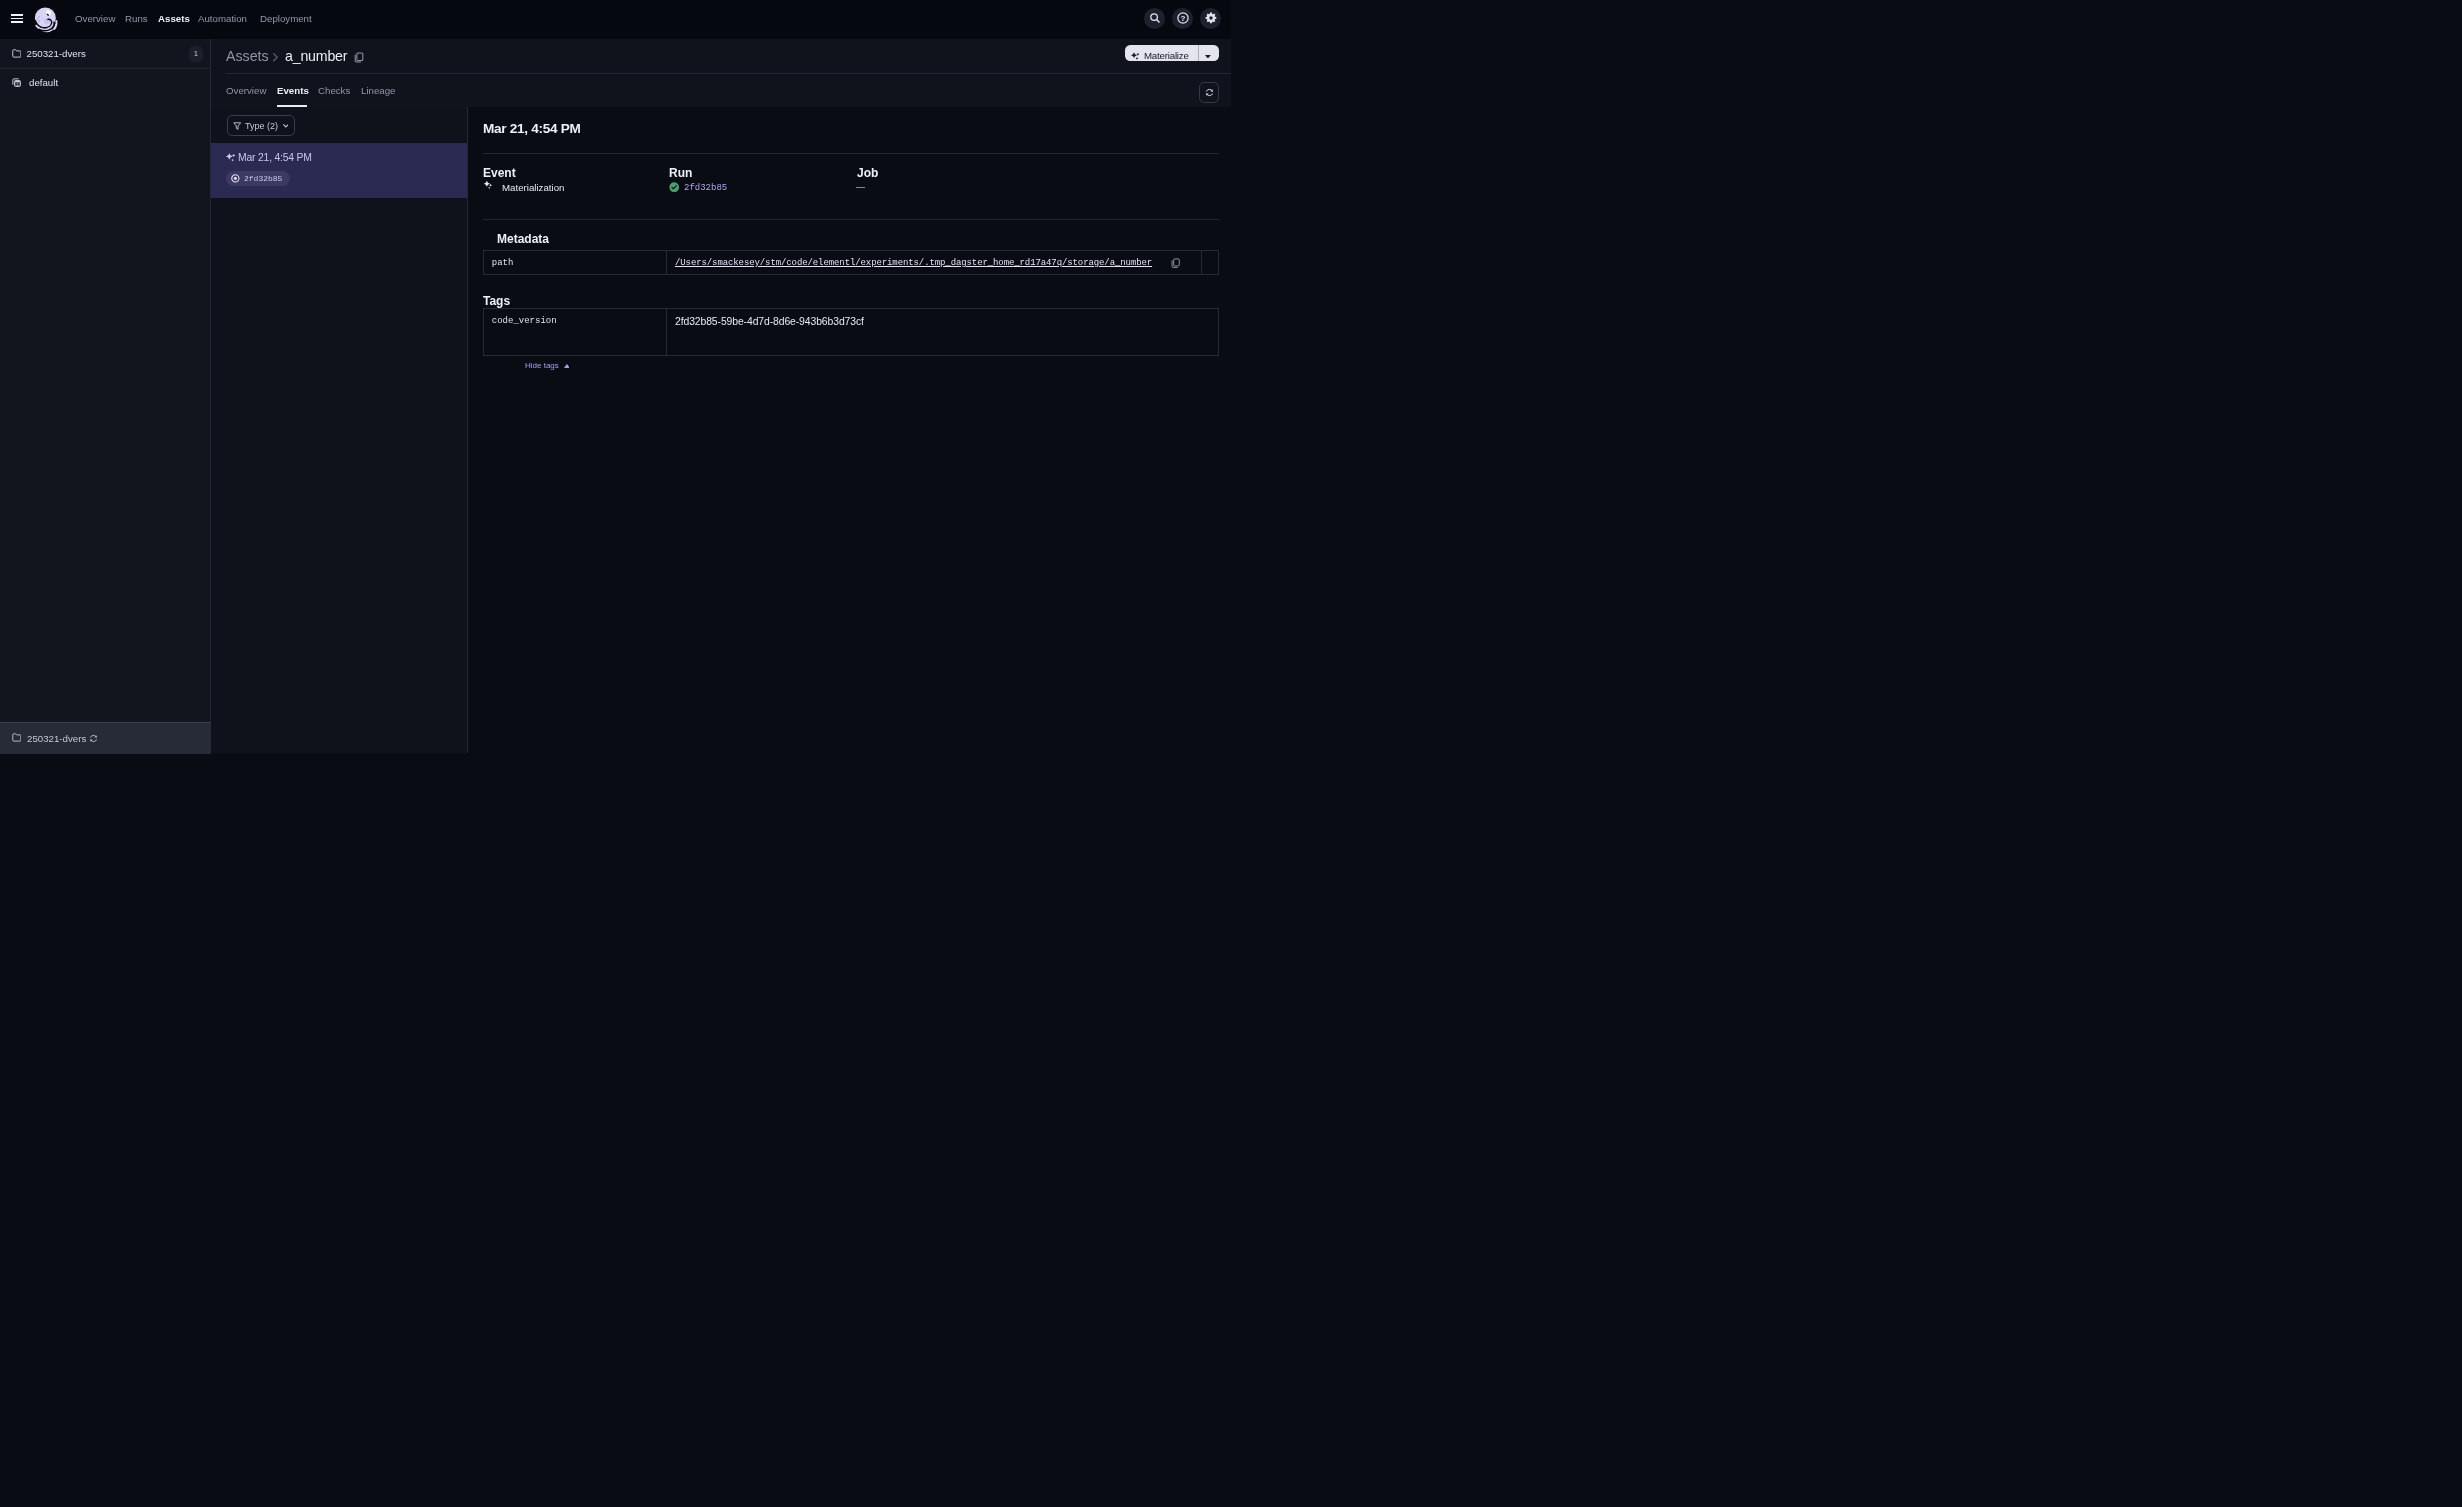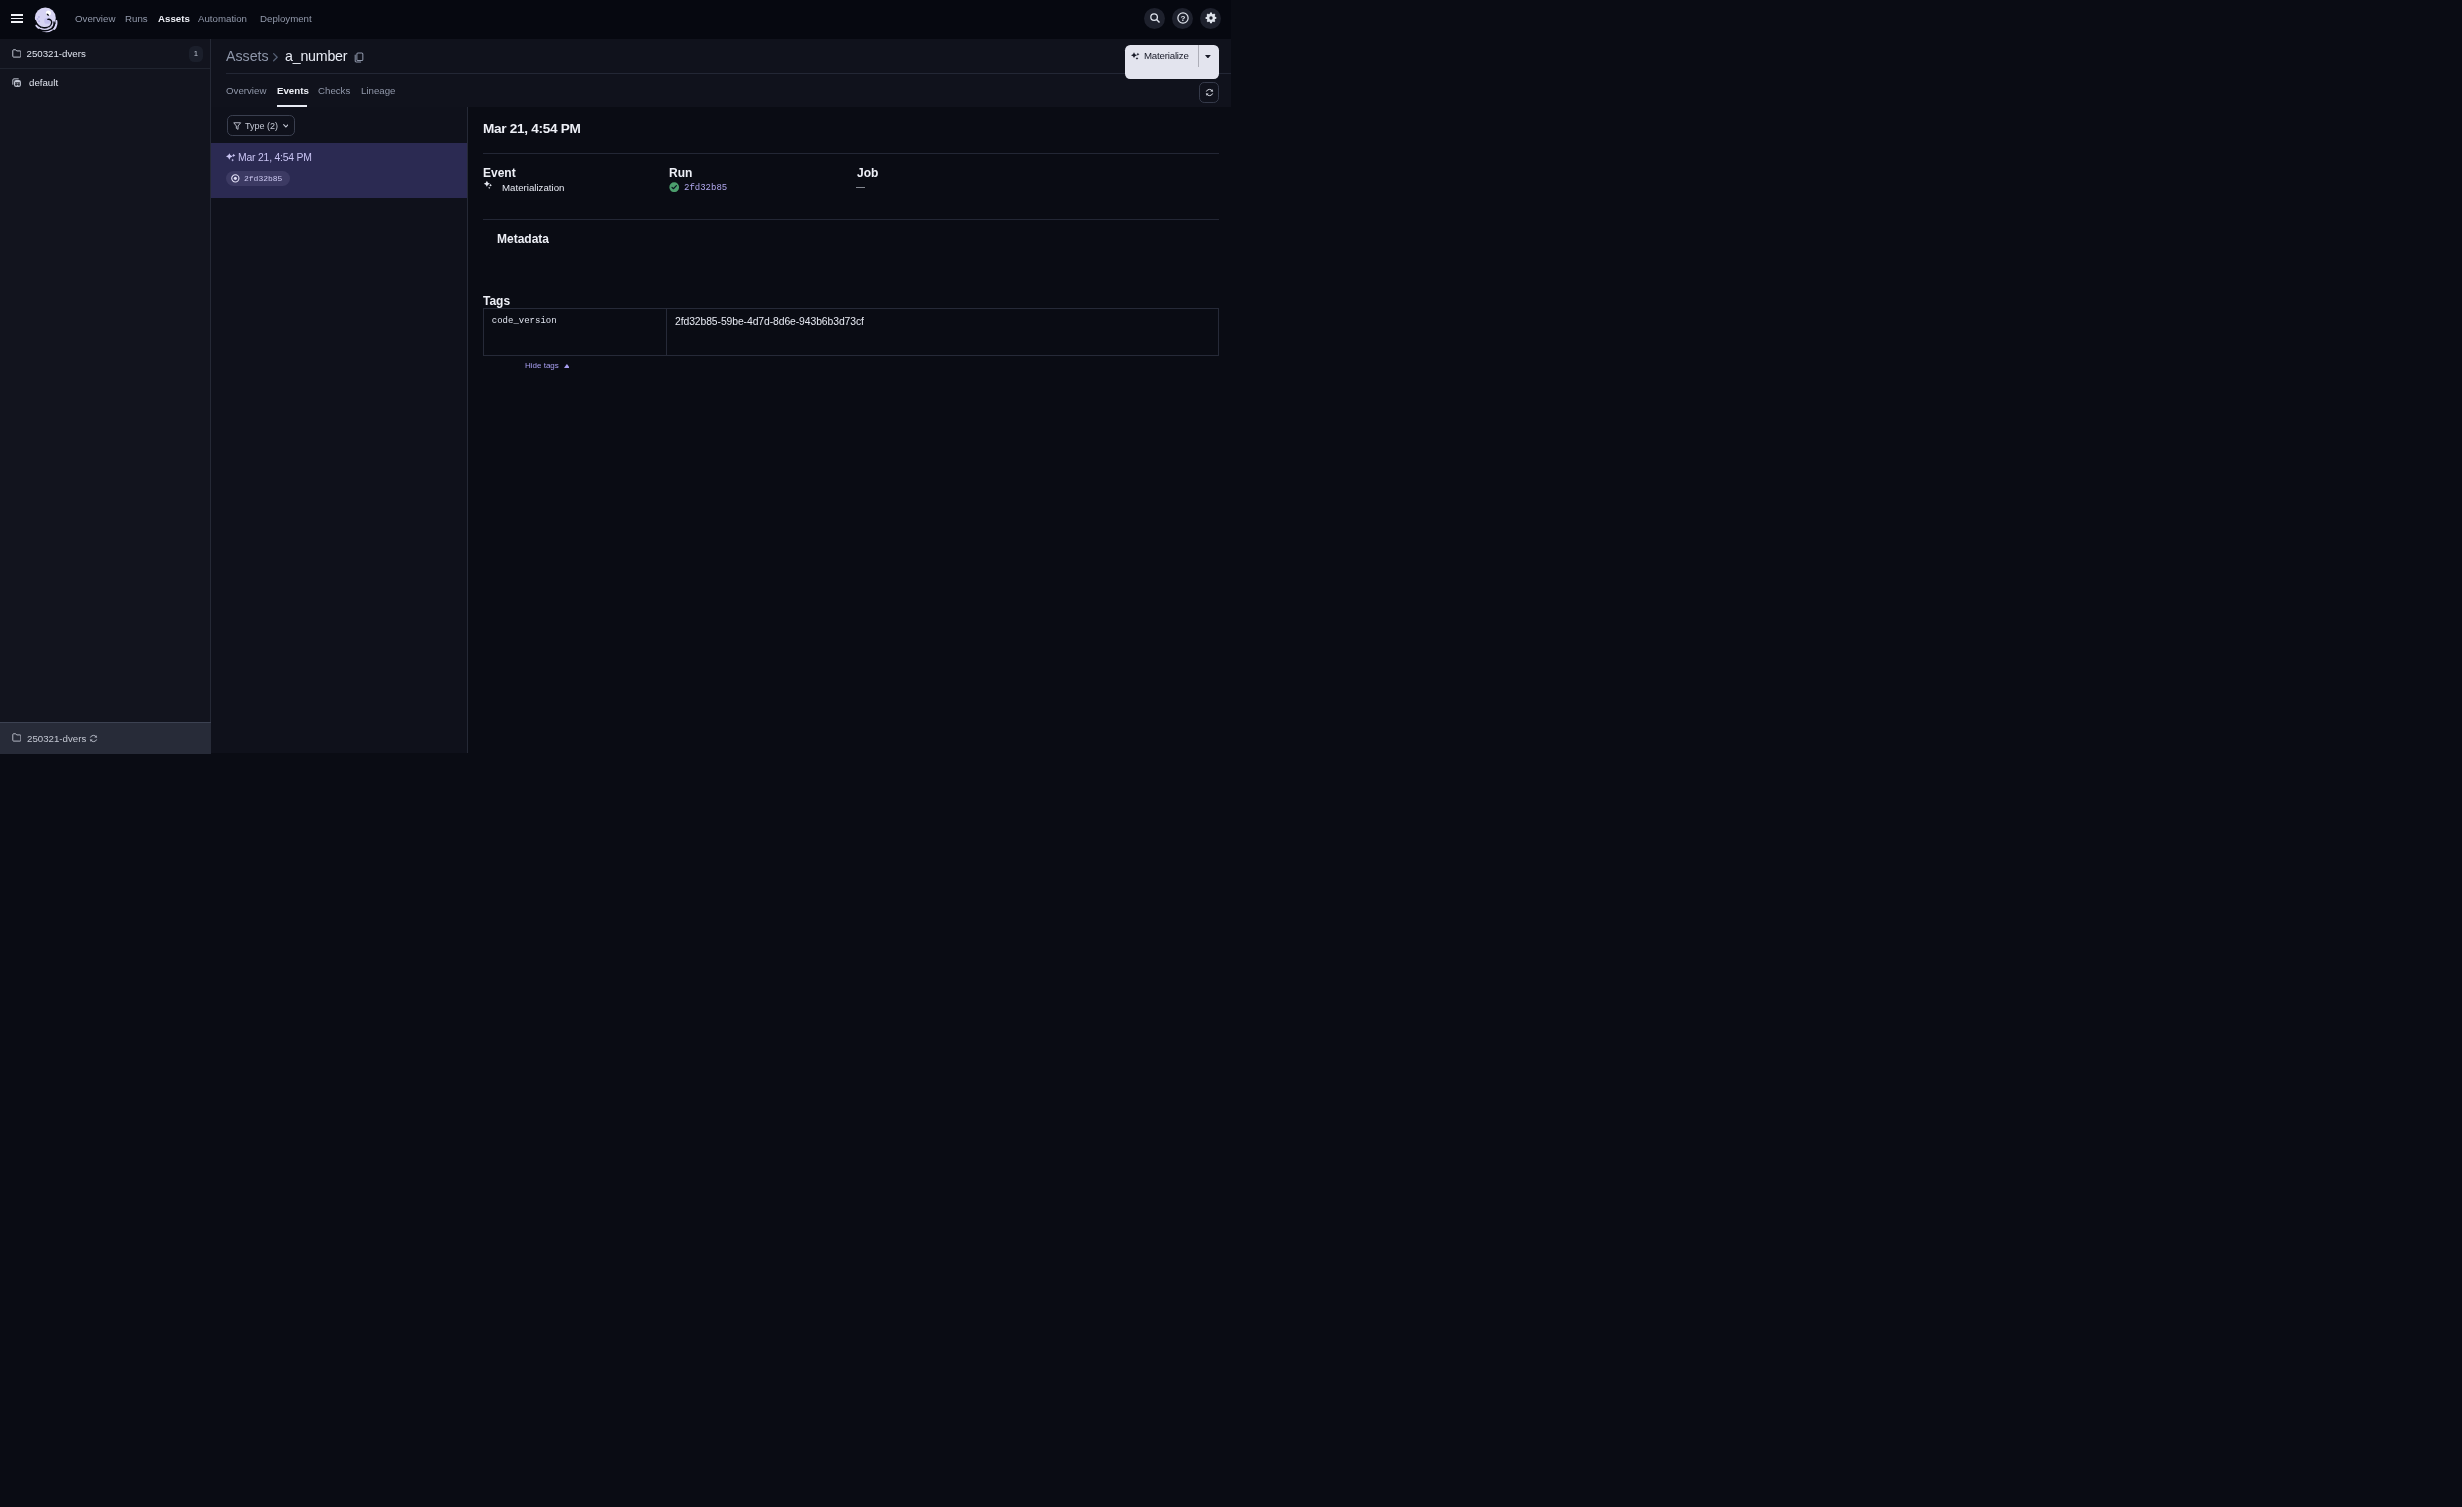--- a/index.html
+++ b/index.html
@@ -144,21 +144,21 @@
 <svg class="abs" style="left:272px; top:52px;" width="6.5" height="10.4" viewBox="0 0 10 16">
     <path d="M2.5,2.5 L8,8 L2.5,13.5" stroke="#566074" stroke-width="2" fill="none" stroke-linecap="round" stroke-linejoin="round"></path>
   </svg>
 <div class="abs" style="left:285px; top:48px; font-size:14.2px; letter-spacing:-0.2px; color:#e9ecf5;">a_number</div>
 <svg class="abs" style="left:353px; top:52px;" width="11" height="11" viewBox="0 0 17 17">
     <rect x="6" y="1.5" width="9.2" height="11.5" rx="1.6" stroke="#8e96a9" stroke-width="1.6" fill="none"></rect>
     <path d="M3.4,4.6 v9.2 a1.6,1.6 0 0 0 1.6,1.6 h6.8" stroke="#8e96a9" stroke-width="1.6" fill="none" stroke-linecap="round"></path>
   </svg>
 <div id="crumbdiv"></div>
 
-<div class="abs" style="left:1125px; top:45px; width:94px; height:34px; background:#e3e4ee; border-radius:5.2px;">
+<div class="abs" style="left:1125px; top:45px; width:94px; height:16px; background:#e3e4ee; border-radius:5.2px;">
   <svg class="abs" style="left:5.8px; top:6.5px;" width="9" height="9" viewBox="0 0 18 18">
     <path d="M6,0.4 Q7,5.2 12,6.3 Q7,7.4 6,12.2 Q5,7.4 0,6.3 Q5,5.2 6,0.4 Z" fill="#181a28"></path>
     <path d="M13.8,1.4 Q14.3,3.9 16.9,4.4 Q14.3,4.9 13.8,7.4 Q13.3,4.9 10.7,4.4 Q13.3,3.9 13.8,1.4 Z" fill="#181a28"></path>
     <path d="M12,10.2 Q12.4,12.4 14.7,12.8 Q12.4,13.2 12,15.4 Q11.6,13.2 9.3,12.8 Q11.6,12.4 12,10.2 Z" fill="#181a28"></path>
   </svg>
   <div class="abs" style="left:19px; top:0; line-height:22px; font-size:9.7px; letter-spacing:-0.2px; font-weight:500; color:#181a28;">Materialize</div>
   <div class="abs" style="left:73px; top:0; width:0.6px; height:22px; background:rgba(10,12,25,0.25);"></div>
   <svg class="abs" style="left:80px; top:9.7px;" width="5.8" height="3.6" viewBox="0 0 9 5.5">
       <path d="M0,0 h9 l-4.5,5.5z" fill="#181a28"></path>
     </svg>
@@ -225,20 +225,32 @@
   <svg class="abs" style="left:201px; top:75px;" width="10.4" height="10.4" viewBox="0 0 16 16">
       <circle cx="8" cy="8" r="7.5" fill="#4c9e6d"></circle>
       <path d="M4.6,8.2 l2.2,2.2 l4.6,-4.8" stroke="#0b1220" stroke-width="1.8" fill="none" stroke-linecap="round" stroke-linejoin="round"></path>
     </svg>
   <div class="dval mono" style="left:216px; top:76px; font-size:9px; color:#b1a8ee;">2fd32b85</div>
   <div class="dval" style="left:388px; top:75px; color:#c3c7d2; font-size:9px;">—</div>
 
   <div class="ddiv" style="top:112px;"></div>
 
   <div class="dlabel" style="left:15px; top:125px;padding-left:14px;">Metadata</div>
+  <div class="dtable" style="top:143px; height:25px;">
+    <div class="colline"></div>
+    <div class="colline" style="left:717px;"></div>
+    <div class="trow" style="height:23.5px;">
+      <div class="tkey">path</div>
+      <div class="tval mono" style="font-size:9px; text-decoration:underline; color:#e4e2f4;">/Users/smackesey/stm/code/elementl/experiments/.tmp_dagster_home_rd17a47q/storage/a_number</div>
+      <svg class="abs" style="left:686px; top:7.1px;" width="10.4" height="10.4" viewBox="0 0 17 17">
+          <rect x="6" y="1.5" width="9.2" height="11.5" rx="1.6" stroke="#8e96a9" stroke-width="1.6" fill="none"></rect>
+          <path d="M3.4,4.6 v9.2 a1.6,1.6 0 0 0 1.6,1.6 h6.8" stroke="#8e96a9" stroke-width="1.6" fill="none" stroke-linecap="round"></path>
+        </svg>
+    </div>
+  </div>
 
   <div class="dlabel" style="left:15px; top:187px;">Tags</div>
   <div class="dtable" style="top:201px; height:48px;">
     <div class="colline"></div>
     <div class="trow" style="height:23px;">
       <div class="tkey">code_version</div>
       <div class="tval">2fd32b85-59be-4d7d-8d6e-943b6b3d73cf</div>
     </div>
   </div>
 

